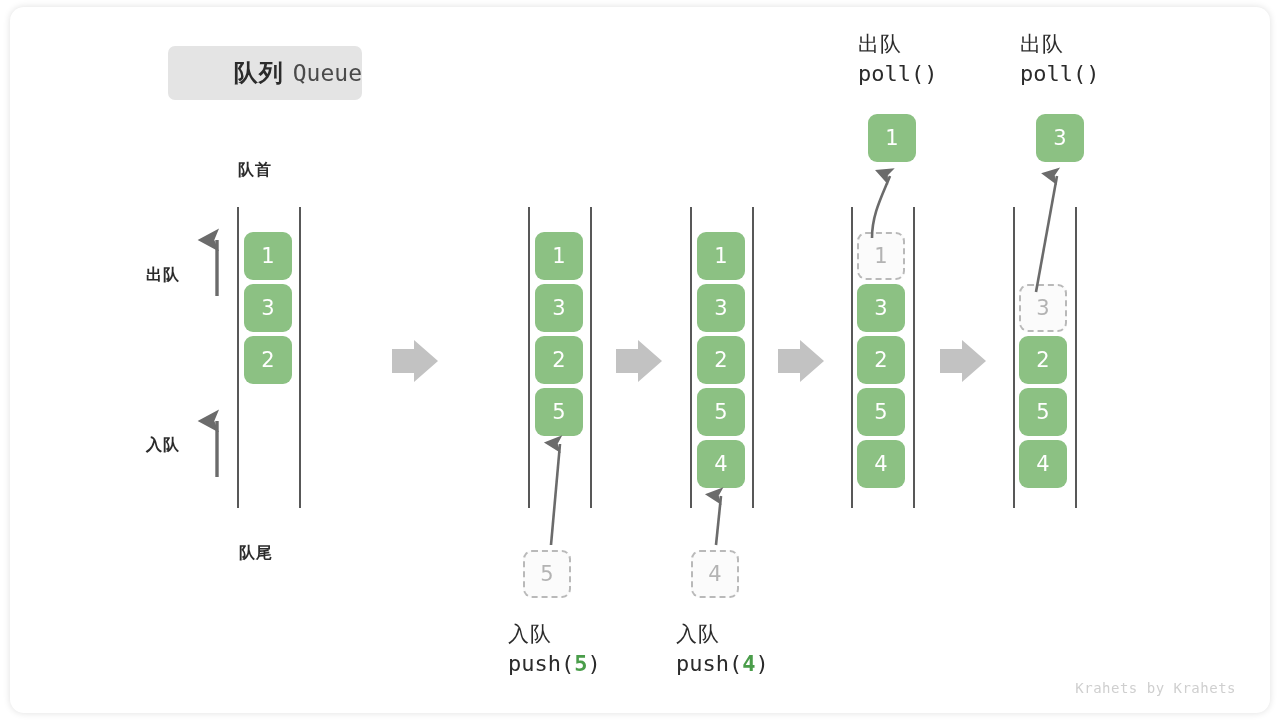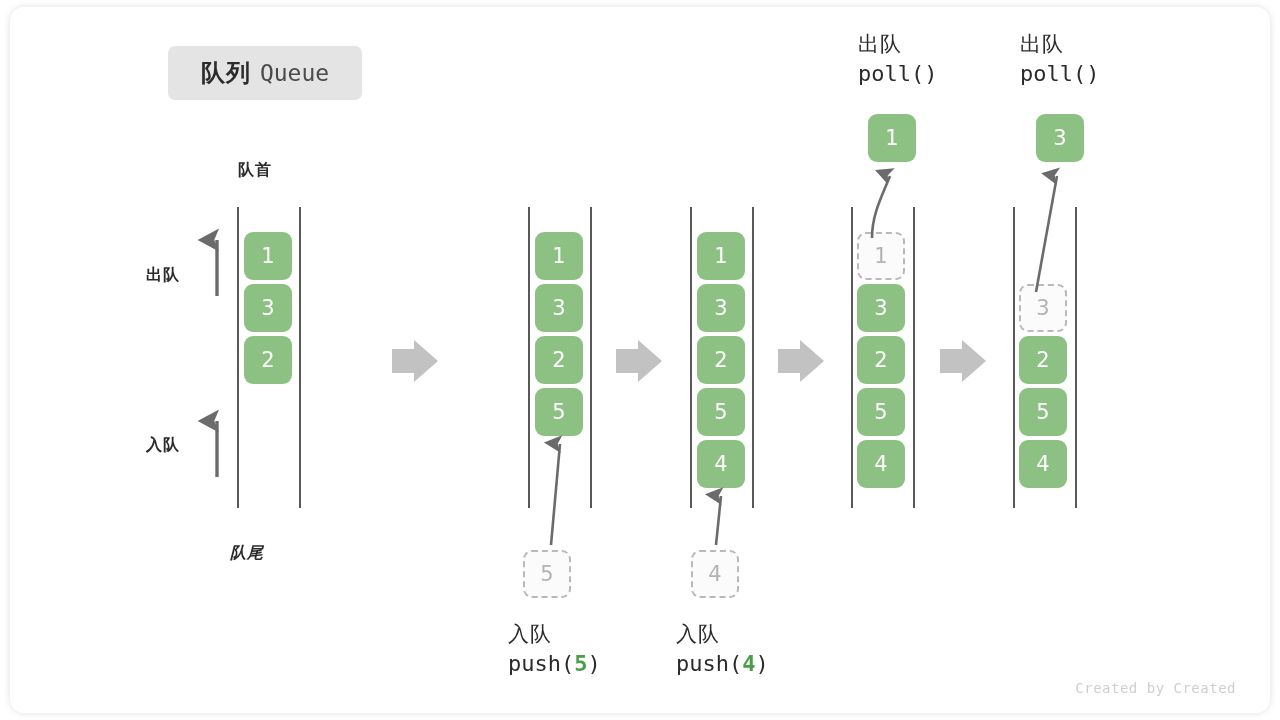--- a/index.html
+++ b/index.html
@@ -34,21 +34,21 @@
   #title-badge {
     position: absolute;
     left: 168px;
     top: 46px;
     width: 194px;
     height: 54px;
     background: #e4e4e4;
     border-radius: 7px;
     display: flex;
     align-items: center;
-    justify-content: center;
+    justify-content: flex-end;
     gap: 9px;
   }
   #title-badge .cn {
     font-size: 24px;
     font-weight: bold;
     color: #2b2b2b;
     letter-spacing: 1px;
   }
   #title-badge .en {
     font-family: "DejaVu Sans Mono", "Liberation Mono", monospace;
@@ -146,21 +146,21 @@
 <div id="card"></div>
 
 <div class="stage">
 
   <div id="title-badge">
     <span class="cn">队列</span>
     <span class="en">Queue</span>
   </div>
 
   <div class="cn-label" style="left:238px; top:160px;">队首</div>
-  <div class="cn-label" style="left:230px; top:543px;font-style:italic;">队尾</div>
+  <div class="cn-label" style="left:239px; top:543px;">队尾</div>
   <div class="cn-label" style="left:146px; top:265px;">出队</div>
   <div class="cn-label" style="left:146px; top:435px;">入队</div>
 
   <div class="rail" style="left:237px; top:207px; height:301px;"></div>
   <div class="rail" style="left:299px; top:207px; height:301px;"></div>
 
   <div class="cell" style="left:244px; top:232px;">1</div>
   <div class="cell" style="left:244px; top:284px;">3</div>
   <div class="cell" style="left:244px; top:336px;">2</div>
 
@@ -267,14 +267,14 @@
       <path d="M616,349 L638,349 L638,340 L662,361 L638,382 L638,373 L616,373 Z" fill="#c2c2c2"></path>
     </g>
     <g>
       <path d="M778,349 L800,349 L800,340 L824,361 L800,382 L800,373 L778,373 Z" fill="#c2c2c2"></path>
     </g>
     <g>
       <path d="M940,349 L962,349 L962,340 L986,361 L962,382 L962,373 L940,373 Z" fill="#c2c2c2"></path>
     </g>
   </svg>
 
-  <div id="credit">Created by Created</div>
+  <div id="credit">Krahets by Krahets</div>
 </div>
 
 </body></html>

